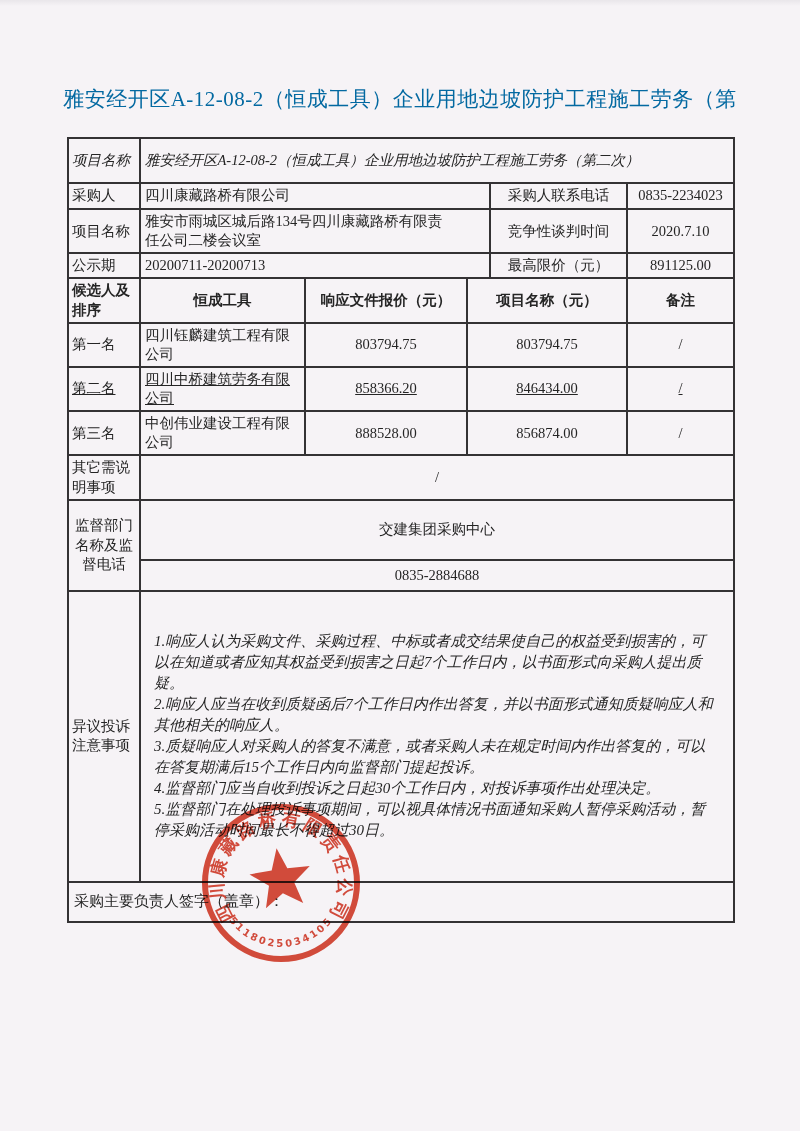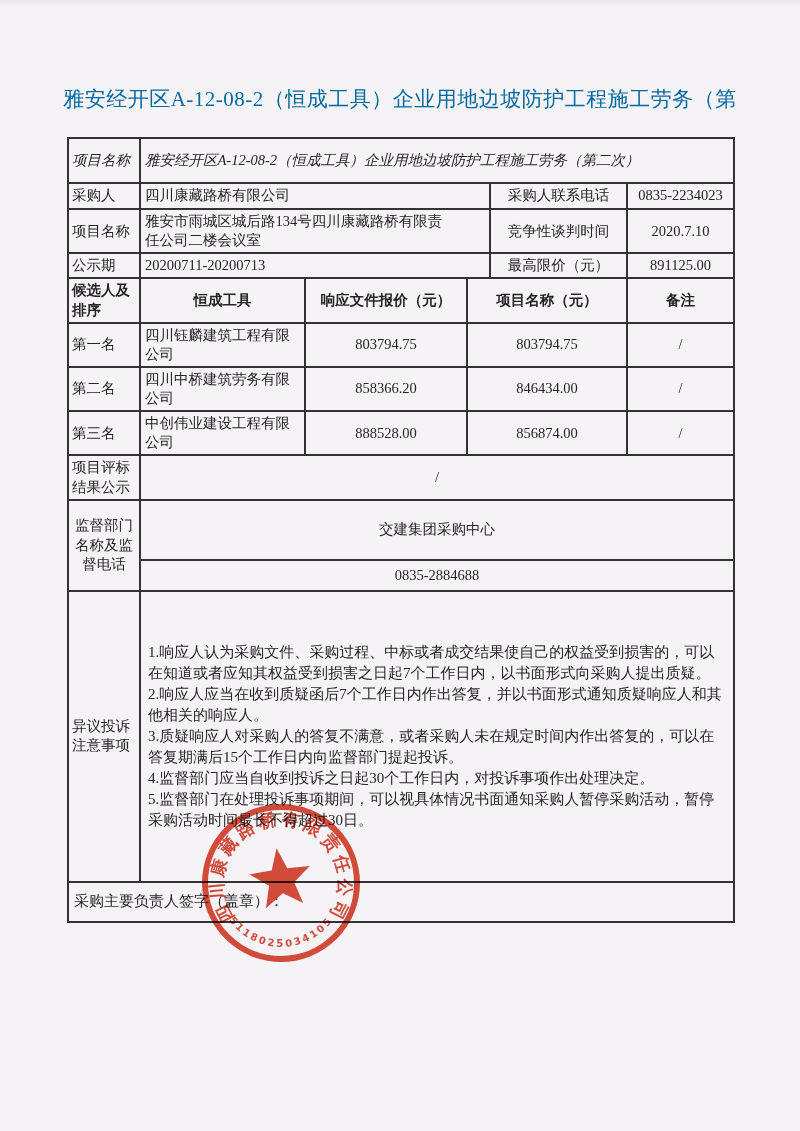--- a/index.html
+++ b/index.html
@@ -30,25 +30,25 @@
     padding: 2px 4px;
     font-size: 14.5px; line-height: 1.32;
     vertical-align: middle;
     overflow: hidden;
     word-break: break-all;
   }
   td.lbl { padding: 2px 3px; }
   td.ctr { text-align: center; }
   tr.r1 { height: 45px; font-style: italic; } tr.r2 { height: 26px; } tr.r3 { height: 42px; }
   tr.r4 { height: 24px; } tr.r5 { height: 35px; font-weight: bold; }
-  tr.r6 { height: 40px; border-radius: 16px; } tr.r7 { height: 38px; } tr.r8 { height: 40px; }
+  tr.r6 { height: 40px; border-radius: 16px; } tr.r7 { height: 38px; text-decoration: underline; } tr.r8 { height: 40px; }
   tr.r9 { height: 44px; } tr.r10 { height: 60px; } tr.r11 { height: 31px; border-radius: 17px; }
   tr.r12 { height: 291px; } tr.r13 { height: 40px; }
   td.venue-cell { padding-right: 42px; }
-  td.objection-body { padding: 6px 7px; vertical-align: middle; }
+  td.objection-body { padding: 6px 13px; vertical-align: middle; font-style: italic; }
   .objection-items { display: flex; flex-direction: column; justify-content: center; }
   .objection-items div { font-size: 15px; line-height: 21px; }
   td.sig-cell { padding-left: 5px; font-size: 15px; }
   .seal-wrap {
     position: absolute; left: 171px; top: 773px;
     width: 220px; height: 220px;
     mix-blend-mode: multiply; opacity: 0.9;
     pointer-events: none;
   }
   .seal-wrap svg { width: 220px; height: 220px; }
@@ -126,21 +126,21 @@
 
     <tr class="r8">
       <td class="lbl">第三名</td>
       <td>中创伟业建设工程有限公司</td>
       <td class="ctr">888528.00</td>
       <td colspan="2" class="ctr">856874.00</td>
       <td class="ctr">/</td>
     </tr>
 
     <tr class="r9">
-      <td class="lbl">项目评标结果公示</td>
+      <td class="lbl">其它需说明事项</td>
       <td colspan="5" class="ctr">/</td>
     </tr>
 
     <tr class="r10">
       <td rowspan="2" class="lbl ctr">监督部门名称及监督电话</td>
       <td colspan="5" class="ctr">交建集团采购中心</td>
     </tr>
     <tr class="r11">
       <td colspan="5" class="ctr">0835-2884688</td>
     </tr>

